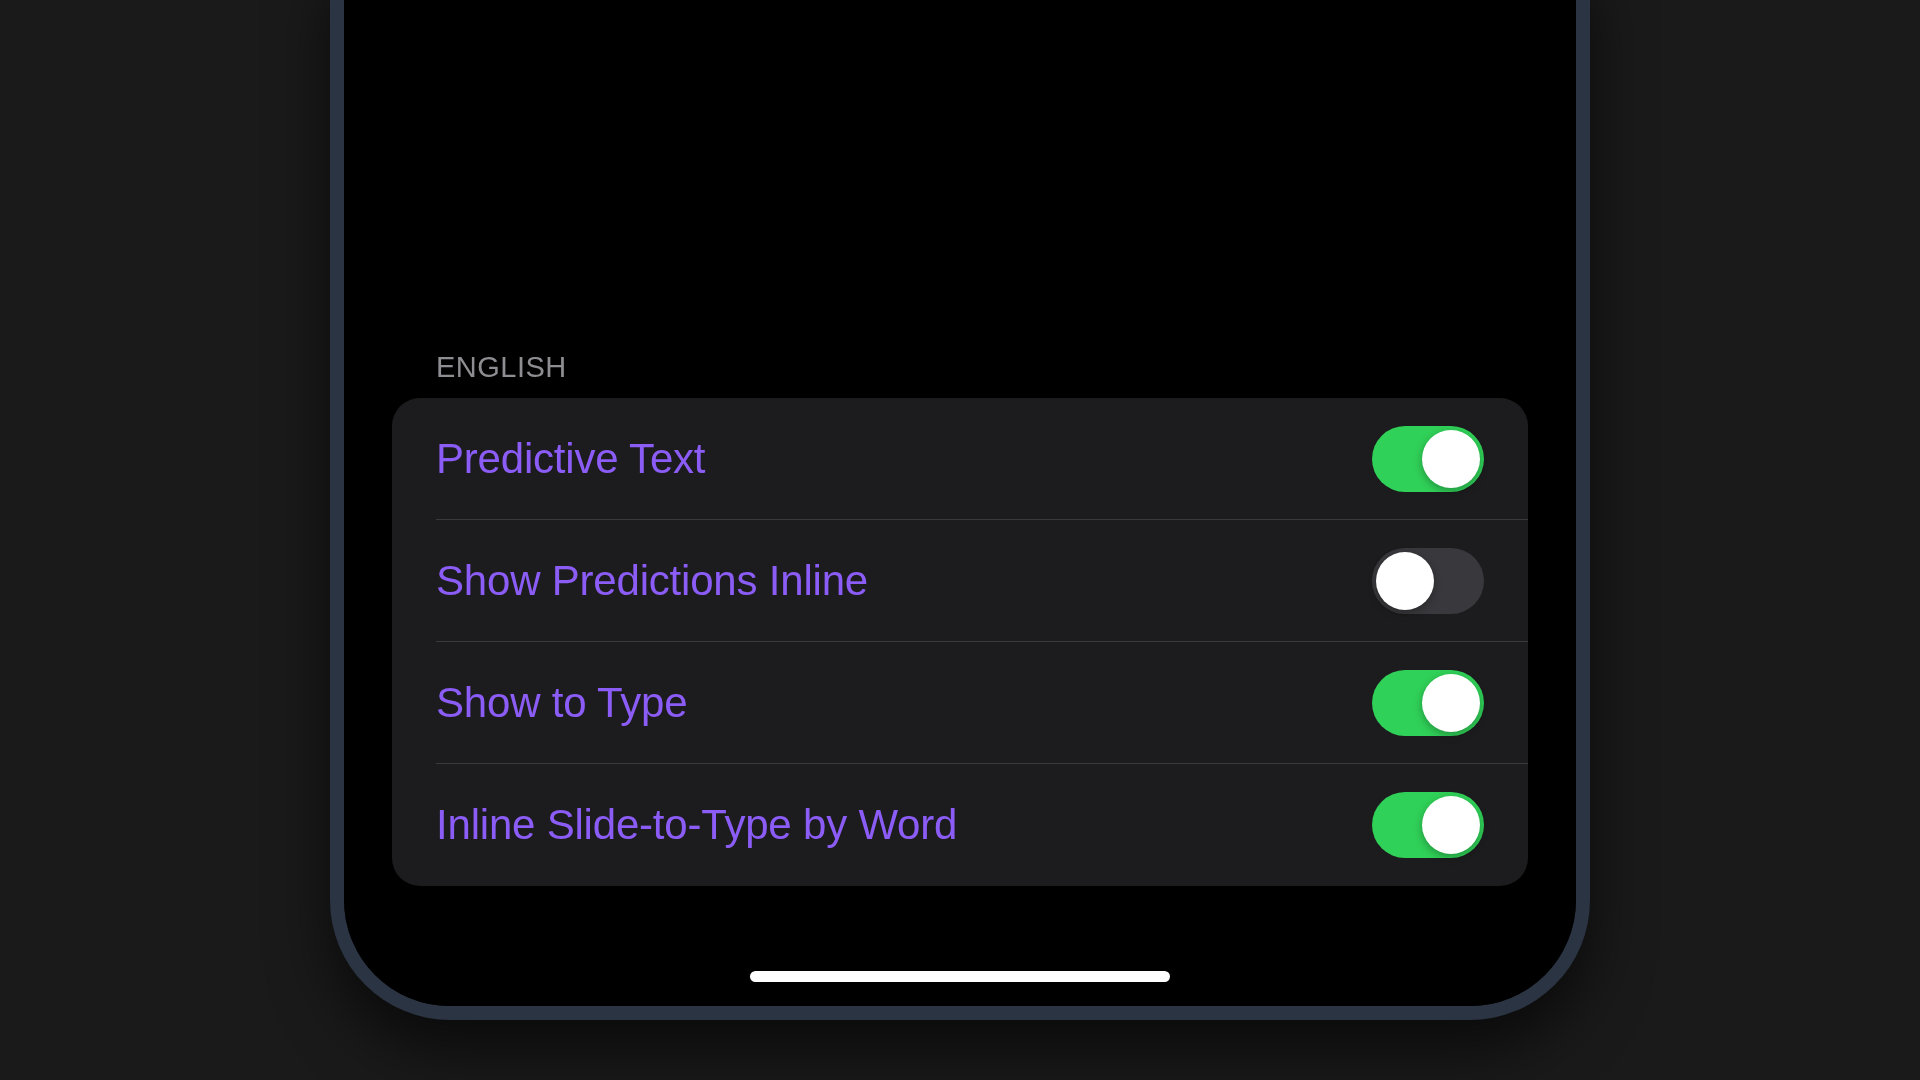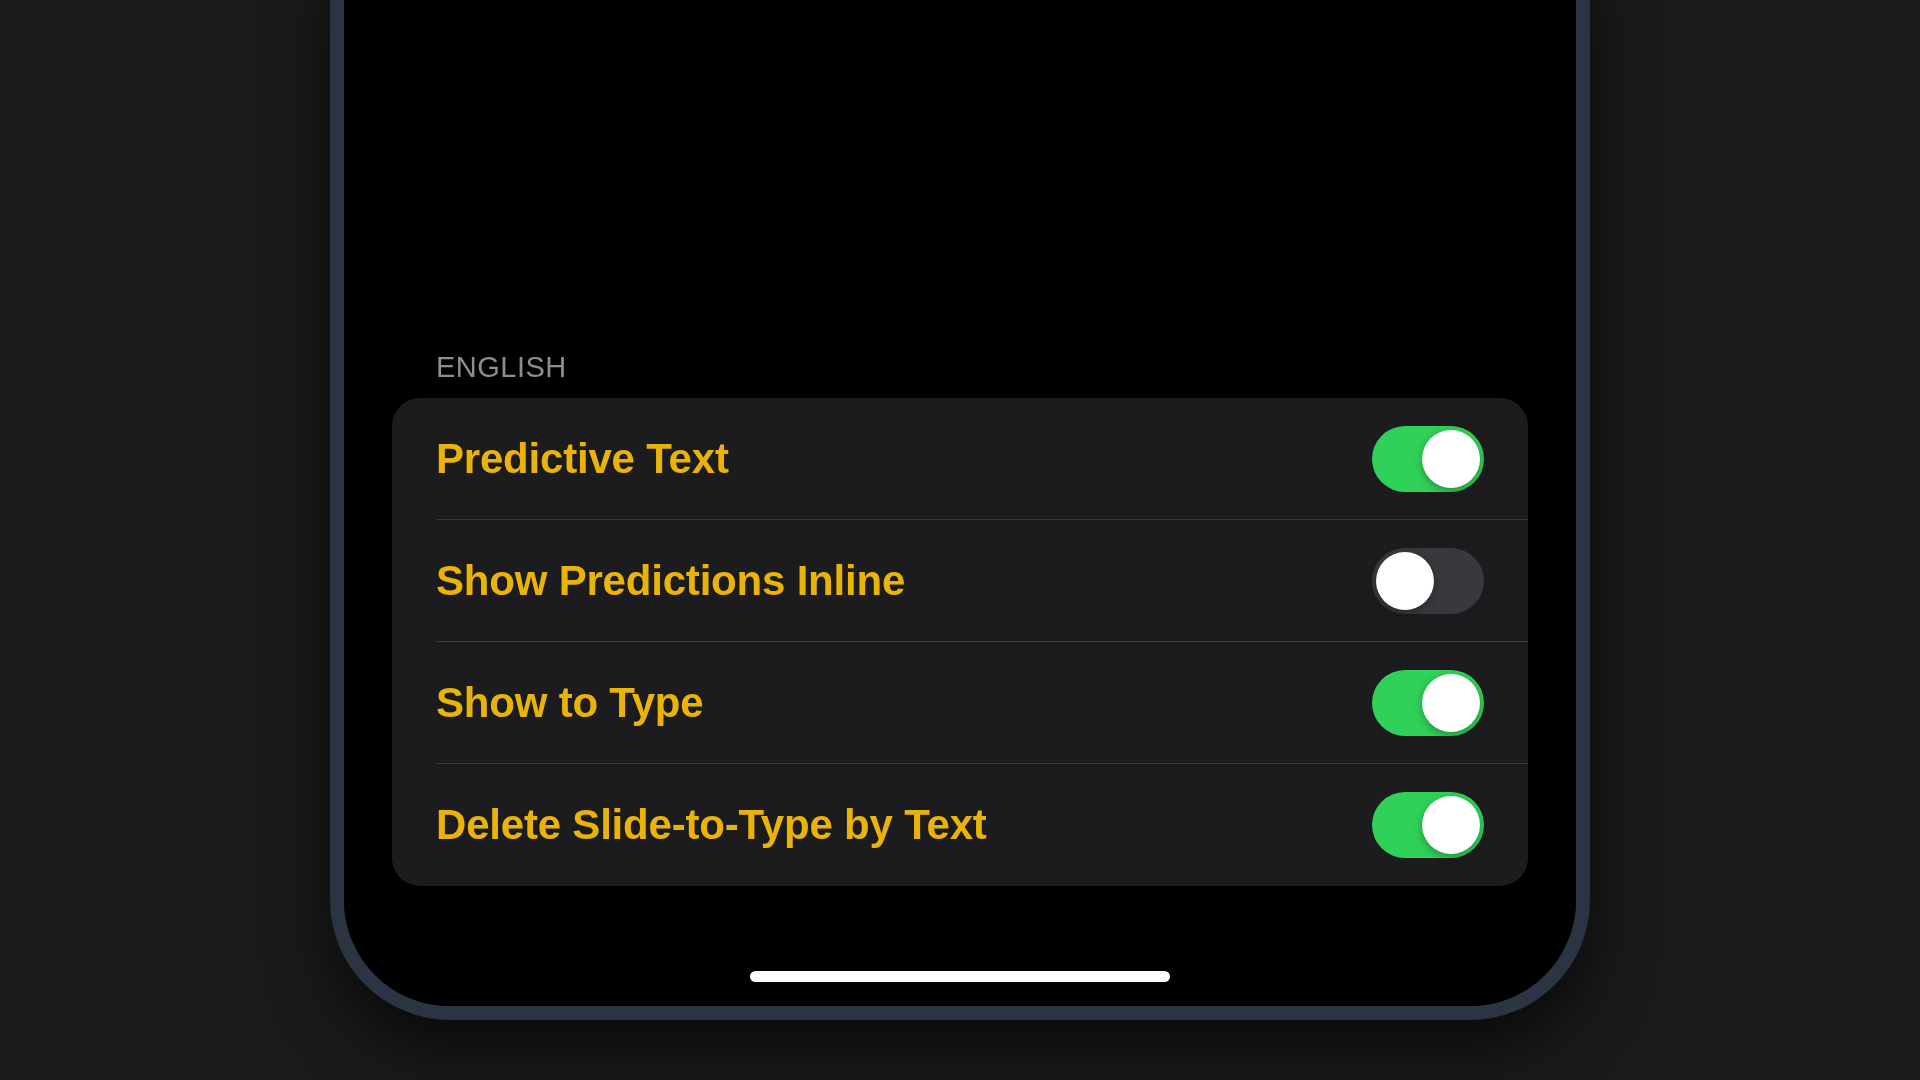--- a/index.html
+++ b/index.html
@@ -76,23 +76,23 @@
       content: "";
       position: absolute;
       left: 44px;
       right: 0;
       bottom: 0;
       height: 1px;
       background: #3a3a3c;
     }
 
     .row-label {
-      color: #eab308;
+      color: #8b5cf6;
       font-size: 42px;
-      font-weight: 700;
+      font-weight: 400;
       letter-spacing: -0.2px;
     }
 
     .toggle {
       width: 112px;
       height: 66px;
       border-radius: 33px;
       position: relative;
       flex-shrink: 0;
     }
@@ -157,21 +157,21 @@
 
 
         <div class="settings-row">
           <span class="row-label">Show to Type</span>
           <div class="toggle on">
             <div class="toggle-knob"></div>
           </div>
         </div>
 
         <div class="settings-row">
-          <span class="row-label">Delete Slide-to-Type by Text</span>
+          <span class="row-label">Inline Slide-to-Type by Word</span>
           <div class="toggle on">
             <div class="toggle-knob"></div>
           </div>
         </div>
 
       </div>
     </div>
 
     <div class="home-indicator"></div>
   </div>

